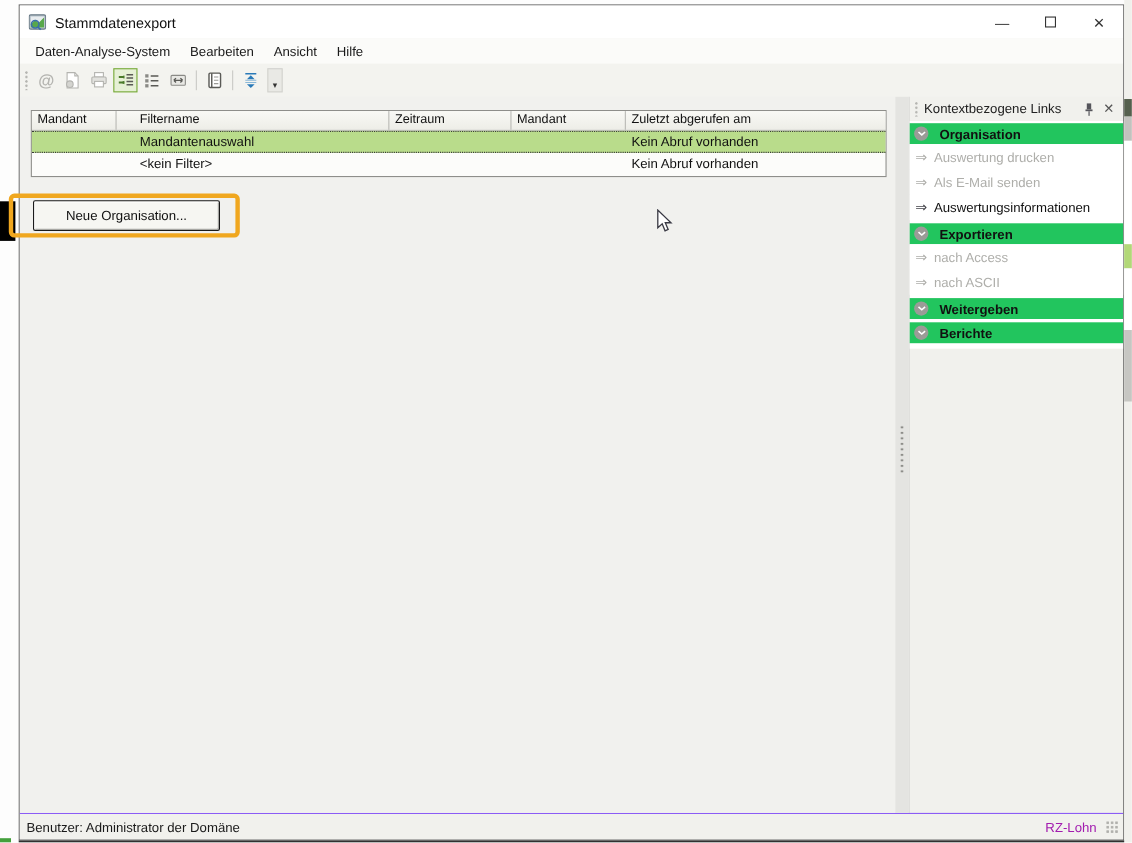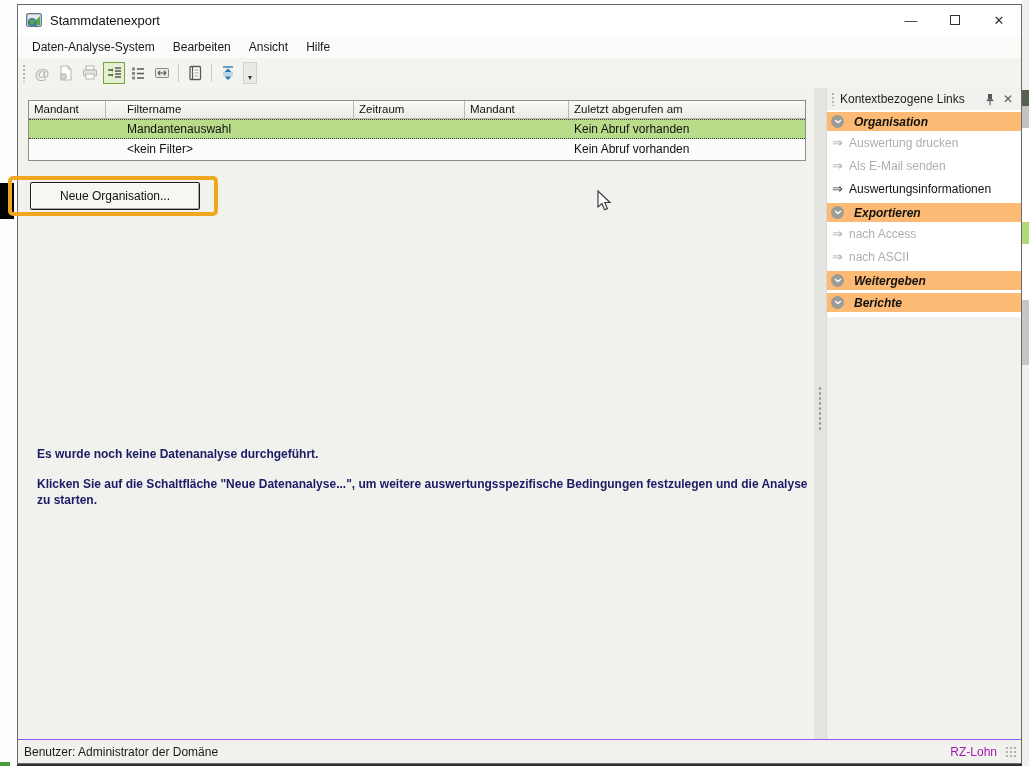--- a/index.html
+++ b/index.html
@@ -71,21 +71,21 @@
   
   .links-panel { flex:0 0 195px; background:#f1f1ed; display:flex; flex-direction:column; border-left:1px solid #d8d8d4; }
   .lp-header { height:22px; display:flex; align-items:center; padding:0 4px; flex:0 0 auto; }
   .lp-grip { width:4px; height:14px; margin-right:5px;
              background-image:radial-gradient(circle,#b4b4b0 1px, transparent 1.2px); background-size:4px 4px; }
   .lp-title { flex:1; font-size:12px; color:#222; white-space:nowrap; overflow:hidden; }
   .lp-iconbtn { width:18px; height:18px; display:flex; align-items:center; justify-content:center; color:#555; font-size:12px; }
   .lp-sections { background:#fff; padding-bottom:5px; }
   .lp-section { margin-top:2px; }
   .lp-section + .lp-section { margin-top:3px; }
-  .section-header { height:19px; background:#fdba74; display:flex; align-items:center;font-style:italic; }
+  .section-header { height:19px; background:#22c55e; display:flex; align-items:center; }
   .chev-circle { width:13px; height:13px; border-radius:50%; background:#9b9b97; margin-left:4px;
                  display:flex; align-items:center; justify-content:center; }
   .section-label { font-size:12px; font-weight:bold; color:#111; margin-left:10px; }
   .link-item { height:23px; display:flex; align-items:center; padding-left:5px; background:#fff; }
   .link-arrow { width:17px; font-size:13px; line-height:1; }
   .link-item.disabled .link-arrow, .link-item.disabled .link-label { color:#aeaeaa; }
   .link-item.enabled .link-arrow { color:#44444a; }
   .link-item.enabled .link-label { color:#111; }
   .link-label { font-size:12px; white-space:nowrap; }
 
@@ -226,24 +226,20 @@
             <div class="ft-cell col-status"></div>
             <div class="ft-cell col-filter">&lt;kein Filter&gt;</div>
             <div class="ft-cell col-zeit"></div>
             <div class="ft-cell col-mandant"></div>
             <div class="ft-cell col-zuletzt">Kein Abruf vorhanden</div>
           </div>
         </div>
 
         <button class="new-analysis-btn">Neue Organisation...</button>
 
-        <div class="message">
-          <p>Es wurde noch keine Datenanalyse durchgeführt.</p>
-          <p>Klicken Sie auf die Schaltfläche "Neue Datenanalyse...", um weitere auswertungsspezifische Bedingungen festzulegen und die Analyse zu starten.</p>
-        </div>
       </div>
 
       <div class="splitter">
         <span class="splitter-grip"></span>
       </div>
 
       <div class="links-panel">
         <div class="lp-header">
           <span class="lp-grip"></span>
           <span class="lp-title">Kontextbezogene Links</span>

